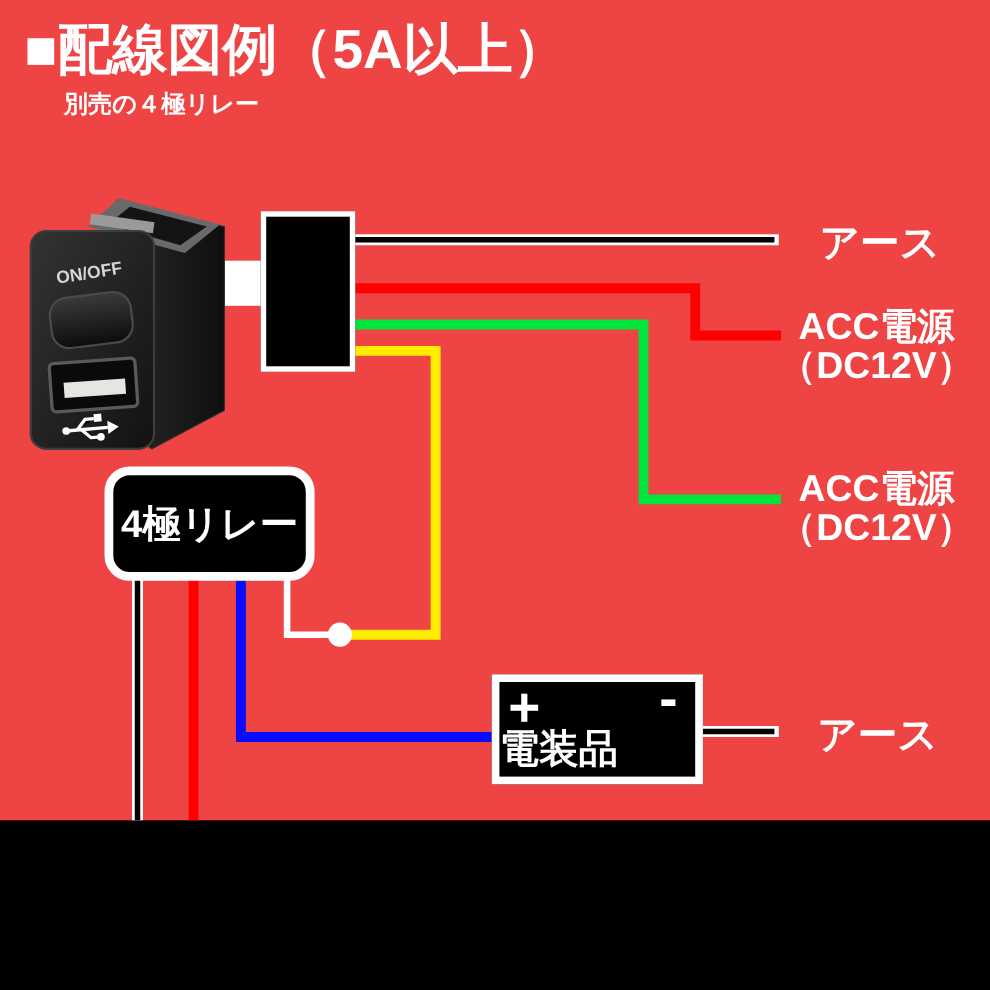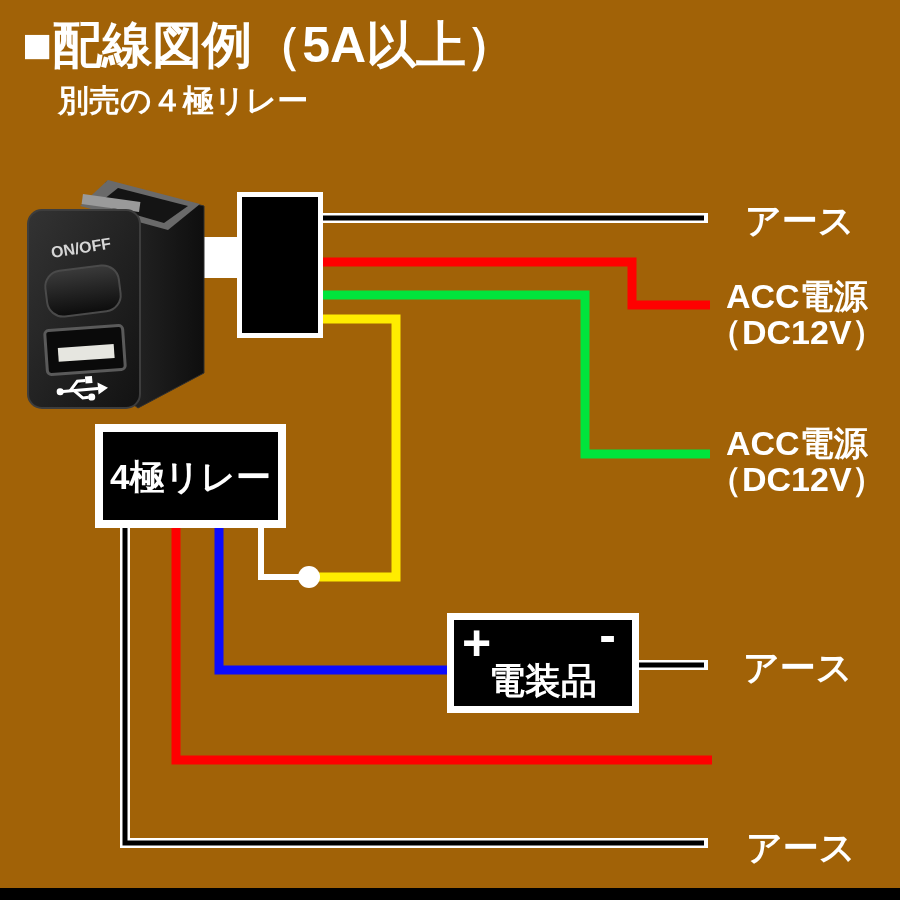--- a/index.html
+++ b/index.html
@@ -1,45 +1,45 @@
 <!DOCTYPE html>
 <html><head>
 <meta charset="utf-8">
 <style>
   html,body{margin:0;padding:0;background:#000;}
   .stage{
-    position:relative;width:900px;height:888px;background:#a16207;overflow:hidden;
+    position:relative;width:900px;height:746px;background:#ef4444;overflow:hidden;
     font-family:"Liberation Sans","DejaVu Sans",sans-serif;color:#fff;
   }
   .abs{position:absolute;}
   .title{
     left:22px;top:12px;font-size:50px;font-weight:bold;letter-spacing:0px;
     white-space:nowrap;
   }
   .subtitle{
-    font-size:31px;font-weight:bold;white-space:nowrap;
+    font-size:22px;font-weight:bold;white-space:nowrap;
   }
   .sub1{left:58px;top:80px;}
   .sub2{left:58px;top:117px;}
   .wires-svg{left:0;top:0;width:900px;height:900px;z-index:1;}
   .box{
     position:absolute;background:#000;border:5px solid #fff;z-index:2;
     box-sizing:border-box;
   }
   .connector-box{left:237px;top:192px;width:86px;height:146px;border-width:5px;}
   .relay-box{
     left:95px;top:424px;width:191px;height:104px;border-width:8px;
     display:flex;flex-direction:column;align-items:center;justify-content:center;
-    font-size:35px;font-weight:bold;line-height:39px;text-align:center;white-space:nowrap;
+    font-size:35px;font-weight:bold;line-height:39px;text-align:center;white-space:nowrap;border-radius:23px;
   }
   .device-box{left:447px;top:613px;width:192px;height:100px;border-width:7px;}
   .device-plus{position:absolute;left:8px;top:-6px;font-size:50px;font-weight:bold;}
   .device-minus{position:absolute;right:16px;top:-14px;font-size:50px;font-weight:bold;}
   .device-label{
-    position:absolute;left:0;right:0;bottom:0px;text-align:center;
+    position:absolute;left:0;right:0;bottom:0px;text-align:left;
     font-size:36px;font-weight:bold;white-space:nowrap;
   }
   .wire-label{
     position:absolute;font-size:36px;font-weight:bold;white-space:nowrap;z-index:3;
   }
   .lbl-ground-top{left:745px;top:197px;}
   .lbl-acc1-l1{left:726px;top:274px;font-size:34px;}
   .lbl-acc1-l2{left:708px;top:310px;font-size:34px;}
   .lbl-acc2-l1{left:726px;top:421px;font-size:34px;}
   .lbl-acc2-l2{left:708px;top:457px;font-size:34px;}

